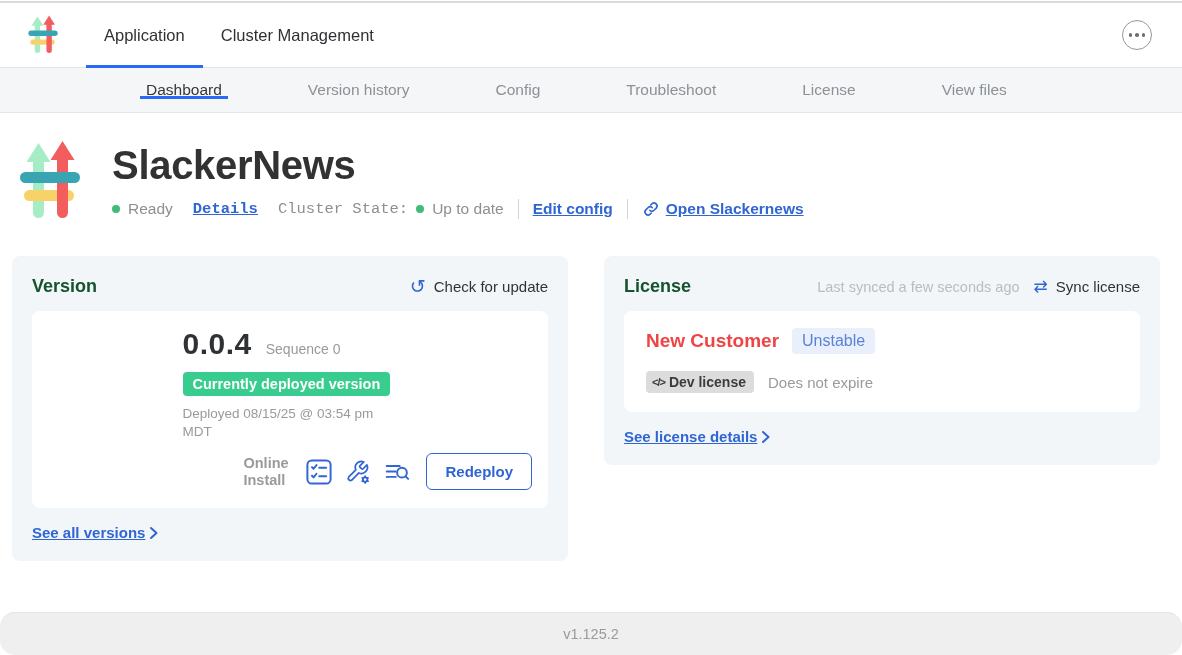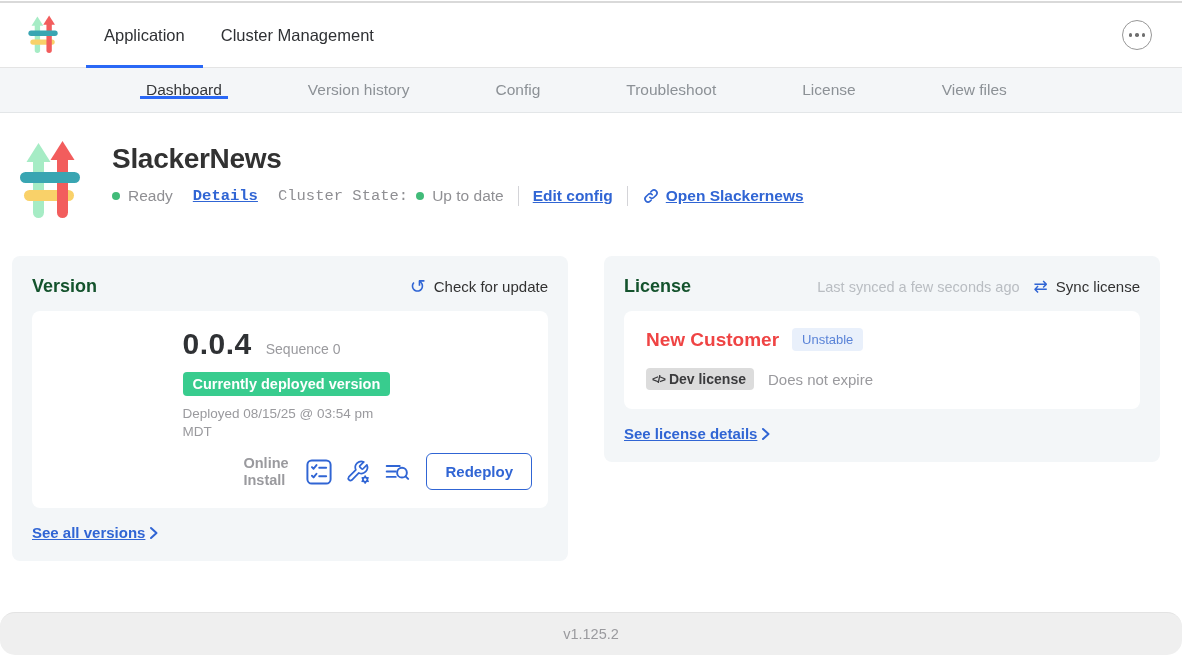--- a/index.html
+++ b/index.html
@@ -43,21 +43,21 @@
   .app-nav-item.active { color:#35373a; }
   .app-nav-item.active::after {
     content:""; position:absolute; left:0; right:0; bottom:0; height:3px; background:#2a68f6;
   }
 
   main { flex:1; background:#fff; }
 
   
   .app-header { display:flex; padding:27px 0 0 20px; }
   .app-title-block { margin-left:28px; padding-top:3px; }
-  h1.app-title { font-size:28px; font-weight:700; color:#323232; letter-spacing:-0.3px; }
+  h1.app-title { font-size:40px; font-weight:700; color:#323232; letter-spacing:-0.3px; }
   .status-row { display:flex; align-items:center; margin-top:11px; font-size:15.5px; color:#8f8f93; }
   .dot { width:8px; height:8px; border-radius:50%; background:#41bb79; display:inline-block; }
   .status-row .gap-s { margin-left:8px; } .status-row .gap-l { margin-left:20px;font-family:Liberation Mono, monospace; }
   .vdiv { width:1px; height:20px; background:#d4d4d8; margin:0 14px; }
   a.lnk { color:#3065d4; text-decoration:underline; font-weight:600; cursor:pointer; }
   a.lnk-bold { font-weight:700; }
   .open-app { display:flex; align-items:center; gap:6px; }
 
   
   .cards { display:flex; align-items:flex-start; gap:36px; margin:34px 12px 0; }
@@ -91,21 +91,21 @@
   }
   .card-foot { margin-top:16px; display:flex; align-items:center; gap:4px; font-size:15px; }
 
   
   .lic-head .synced { margin-left:auto; font-size:14.5px; color:#b9bdc2; }
   .lic-head .sync-action { display:flex; align-items:center; gap:8px; margin-left:14px; font-size:15px; }
   .lic-inner { padding:17px 22px 19px; }
   .lic-name-row { display:flex; align-items:center; gap:13px; }
   .lic-name { font-size:19px; font-weight:700; color:#ef4444; }
   .channel-badge {
-    background:#e9f0fb; color:#5a83d7; font-size:13px; padding:4px 10px; border-radius:4px;
+    background:#e9f0fb; color:#5a83d7; font-size:16px; padding:4px 10px; border-radius:4px;
   }
   .lic-meta-row { display:flex; align-items:center; gap:14px; margin-top:17px; }
   .type-badge {
     background:#dcdcdc; border-radius:4px; padding:3px 8px 3px 6px;
     display:flex; align-items:center; gap:4px; font-size:14px; font-weight:700; color:#3b3b3d;
   }
   .code-glyph { font-size:11px; font-weight:700; letter-spacing:-1px; color:#3b3b3d; }
   .expiry { font-size:15px; color:#9a9a9e; }
 
   footer {

